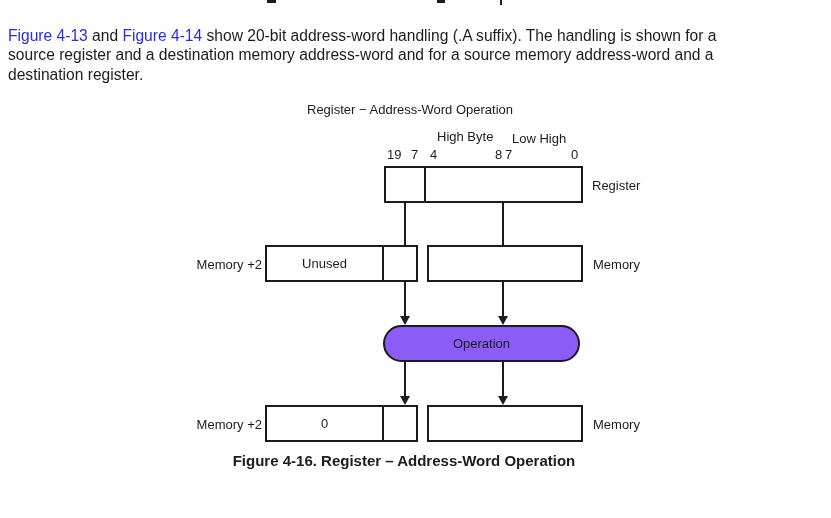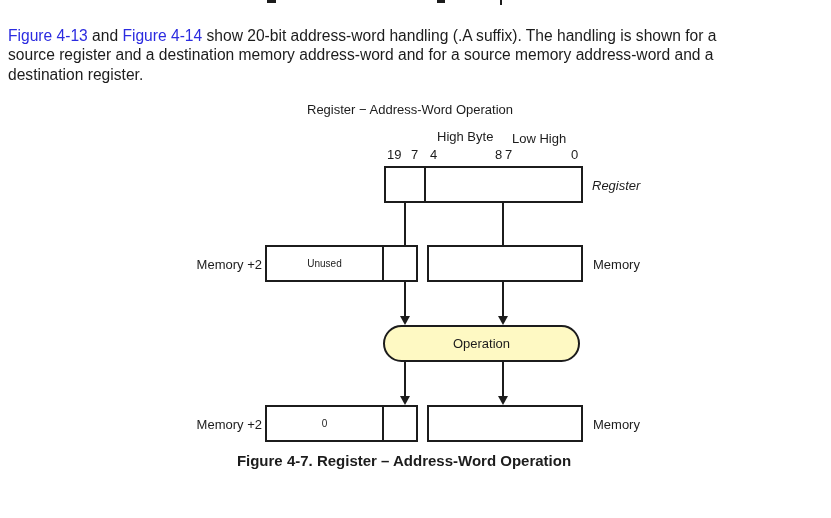--- a/index.html
+++ b/index.html
@@ -24,44 +24,44 @@
   .dlabel{position:absolute;font-size:13px;white-space:nowrap;text-align:right;}
   .dtitle{left:307px;top:102px;}
   .hbyte{left:437px;top:129px;}
   .lbyte{left:512px;top:131px;}
   .bit{position:absolute;top:147px;font-size:13px;}
   .b19{left:387px;} .b16{left:411px;} .b15{left:430px;}
   .b8{left:495px;}  .b7{left:505px;}  .b0{left:571px;}
 
   
   .dbox{position:absolute;height:37px;border:2px solid #1c1c1c;box-sizing:border-box;display:flex;background:#fff;}
-  .cell{height:100%;display:flex;align-items:center;justify-content:center;font-size:10px;box-sizing:border-box;}
+  .cell{height:100%;display:flex;align-items:center;justify-content:center;font-size:13px;box-sizing:border-box;}
   .cell.div-r{border-right:2px solid #1c1c1c;}
   .reg-box{left:384px;top:166px;width:199px;}
   .reg-c1{width:40px;}
   .reg-c2{flex:1;}
   .mem-box1{left:265px;width:153px;}
   .mem-box2{left:427px;width:156px;}
   .row-top{top:245px;}
   .row-bot{top:405px;}
   .m-c1{width:117px;}
   .m-c2{flex:1;}
 
   
   .side-label{position:absolute;font-size:13px;white-space:nowrap;}
-  .lab-right-1{left:592px;top:178px;font-style:italic;}
+  .lab-right-1{left:592px;top:178px;}
   .lab-left-t{left:162px;top:257px;width:100px;text-align:right;}
   .lab-right-t{left:593px;top:257px;}
   .lab-left-b{left:162px;top:417px;width:100px;text-align:right;}
   .lab-right-b{left:593px;top:417px;}
 
   
   .oval{position:absolute;left:383px;top:325px;width:197px;height:37px;border:2px solid #1c1c1c;
         border-radius:19px;box-sizing:border-box;display:flex;align-items:center;justify-content:center;
-        font-size:13px;background:#fef9c3;}
+        font-size:13px;background:#8b5cf6;}
 
   
   .vline{position:absolute;width:2px;background:#1c1c1c;}
   .x1{left:404px;} .x2{left:502px;}
   .segA{top:203px;height:42px;}
   .segB{top:282px;height:36px;}
   .segC{top:362px;height:36px;}
 
   
   .arrow{position:absolute;width:0;height:0;
@@ -135,15 +135,15 @@
   <div class="side-label lab-left-b">Memory +2</div>
   <div class="dbox mem-box1 row-bot">
     <div class="cell m-c1 div-r">0</div>
     <div class="cell m-c2"></div>
   </div>
   <div class="dbox mem-box2 row-bot">
     <div class="cell m-c2"></div>
   </div>
   <div class="side-label lab-right-b">Memory</div>
 
-  <div class="caption">Figure 4-7. Register – Address-Word Operation</div>
+  <div class="caption">Figure 4-16. Register – Address-Word Operation</div>
 
 </div>
 
 </body></html>

